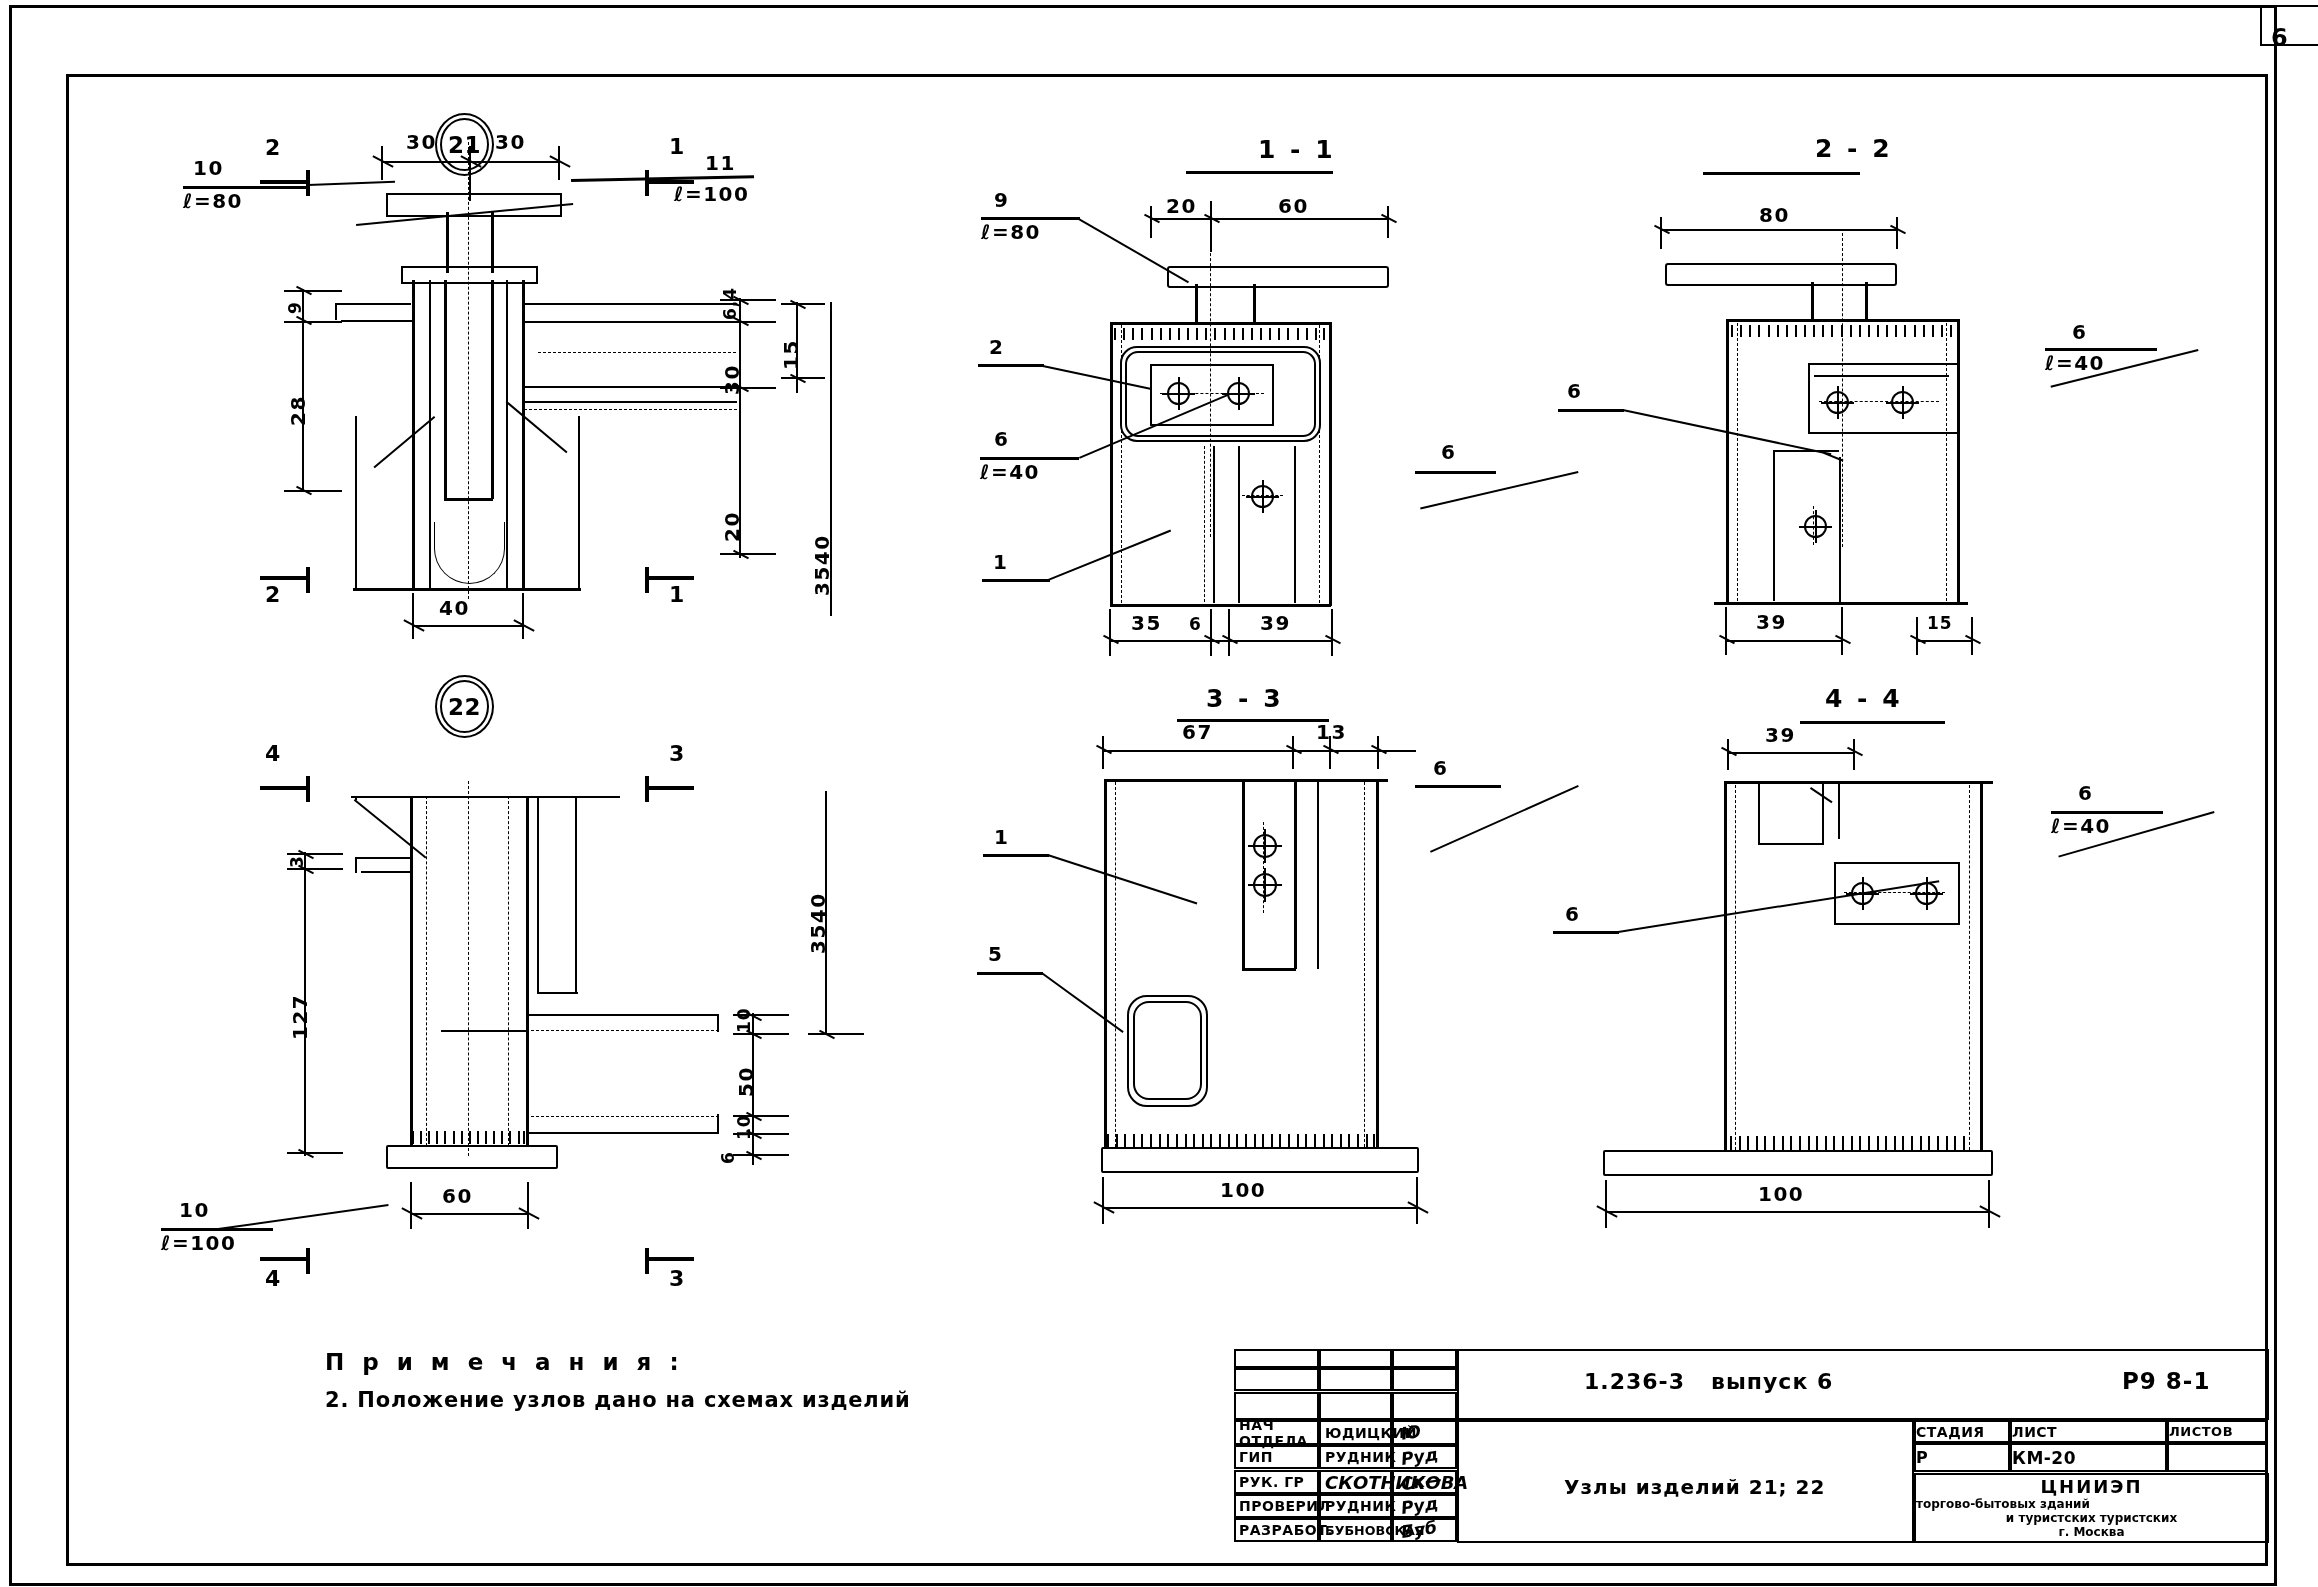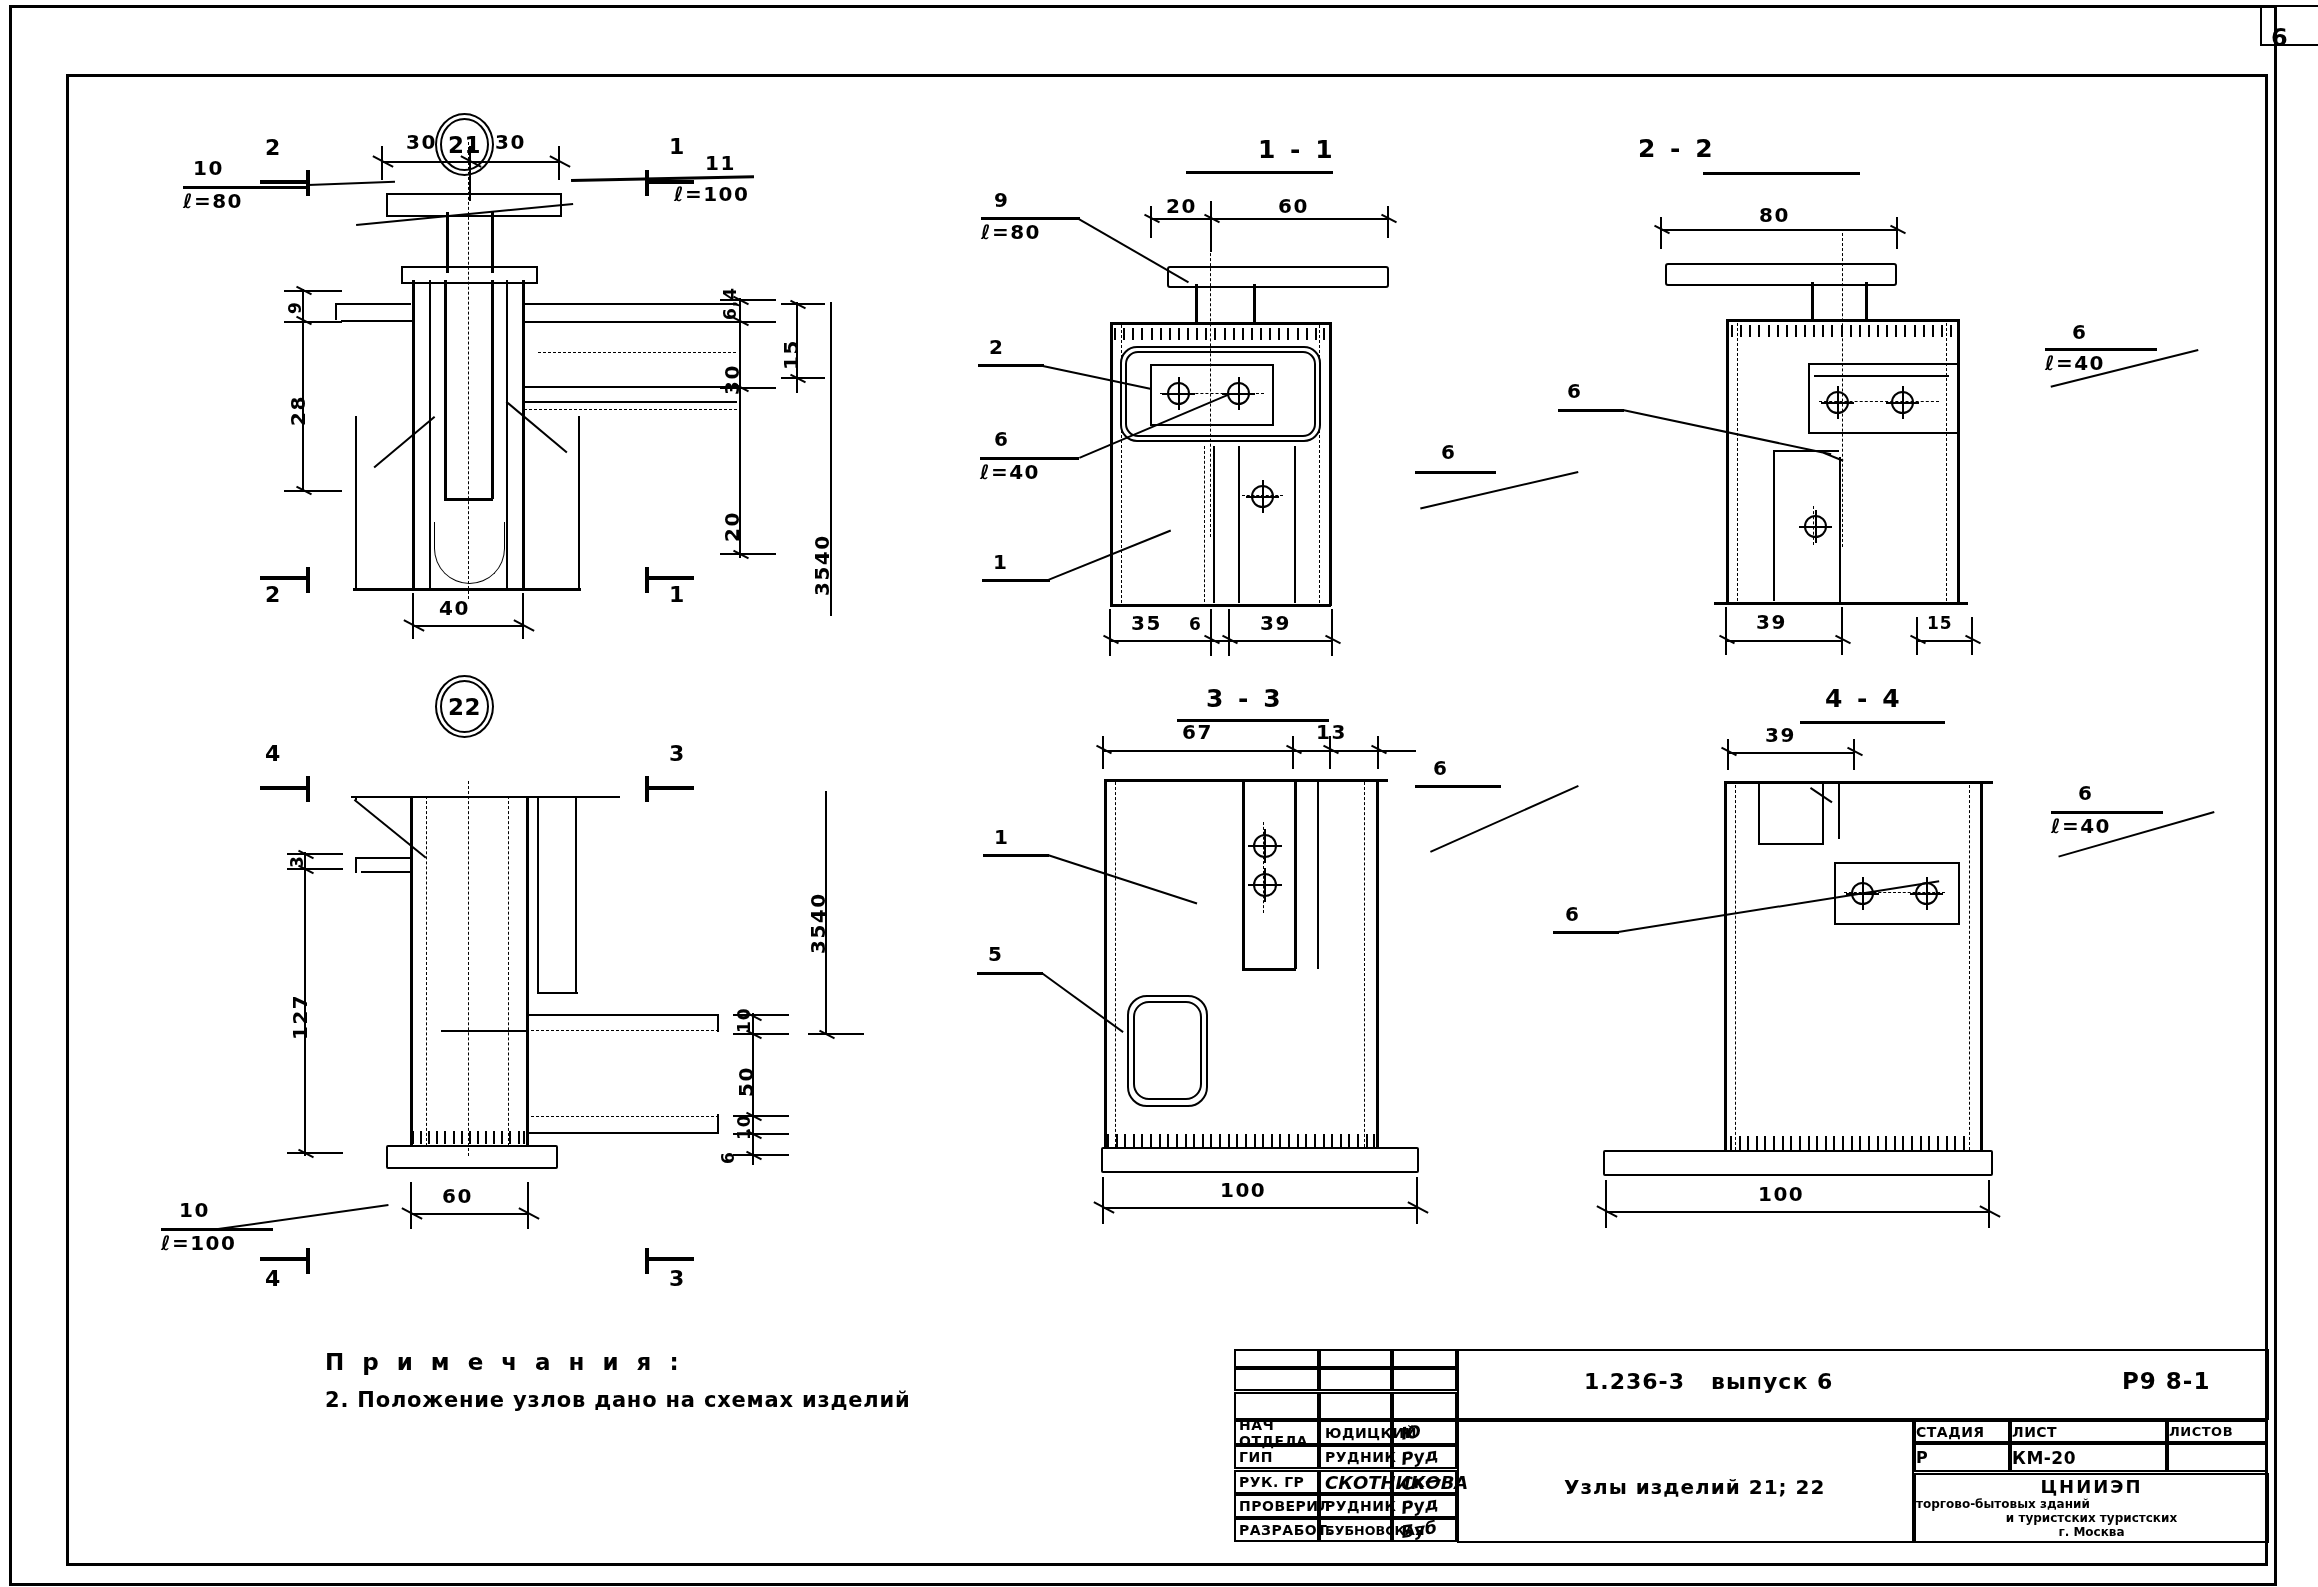--- a/index.html
+++ b/index.html
@@ -323,21 +323,21 @@
     <div class="tickS" style="left:1110px;top:631px;"></div>
     <div class="tickS" style="left:1211px;top:631px;"></div>
     <div class="tickS" style="left:1229px;top:631px;"></div>
     <div class="tickS" style="left:1332px;top:631px;"></div>
     <div class="t dim" style="left:1131px;top:613px;">35</div>
     <div class="t dimS" style="left:1189px;top:616px;">6</div>
     <div class="t dim" style="left:1260px;top:613px;">39</div>
   </div>
 
   <div>
-    <div class="t hdr" style="left:1638px;top:136px;text-align:center;">2 - 2</div>
+    <div class="t hdr" style="left:1815px;top:136px;text-align:center;">2 - 2</div>
     <div class="sect-underline" style="left:1703px;top:172px;width:157px;"></div>
 
     <div class="ln h" style="left:1660px;top:229px;width:236px;"></div>
     <div class="ln v" style="left:1660px;top:217px;height:32px;"></div>
     <div class="ln v" style="left:1896px;top:217px;height:32px;"></div>
     <div class="tickS" style="left:1661px;top:221px;"></div>
     <div class="tickS" style="left:1897px;top:221px;"></div>
     <div class="t dim" style="left:1759px;top:205px;">80</div>
 
     <div class="box" style="left:1665px;top:263px;width:228px;height:19px;border-radius:3px;"></div>

